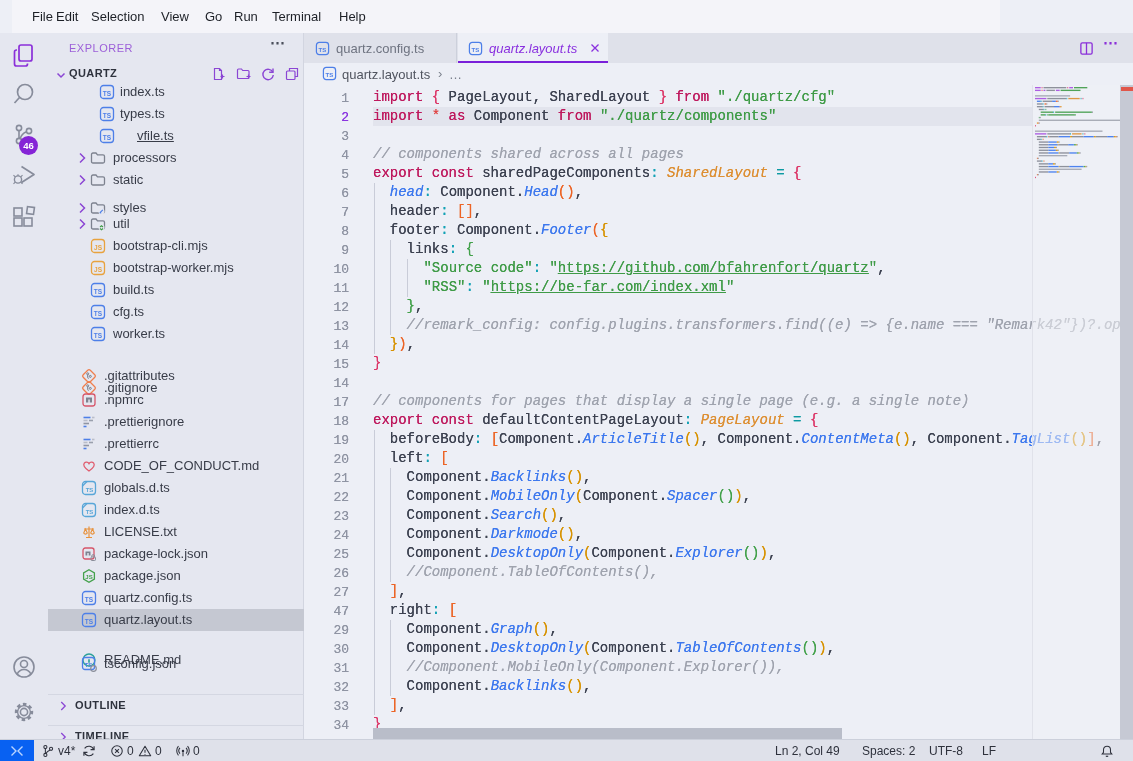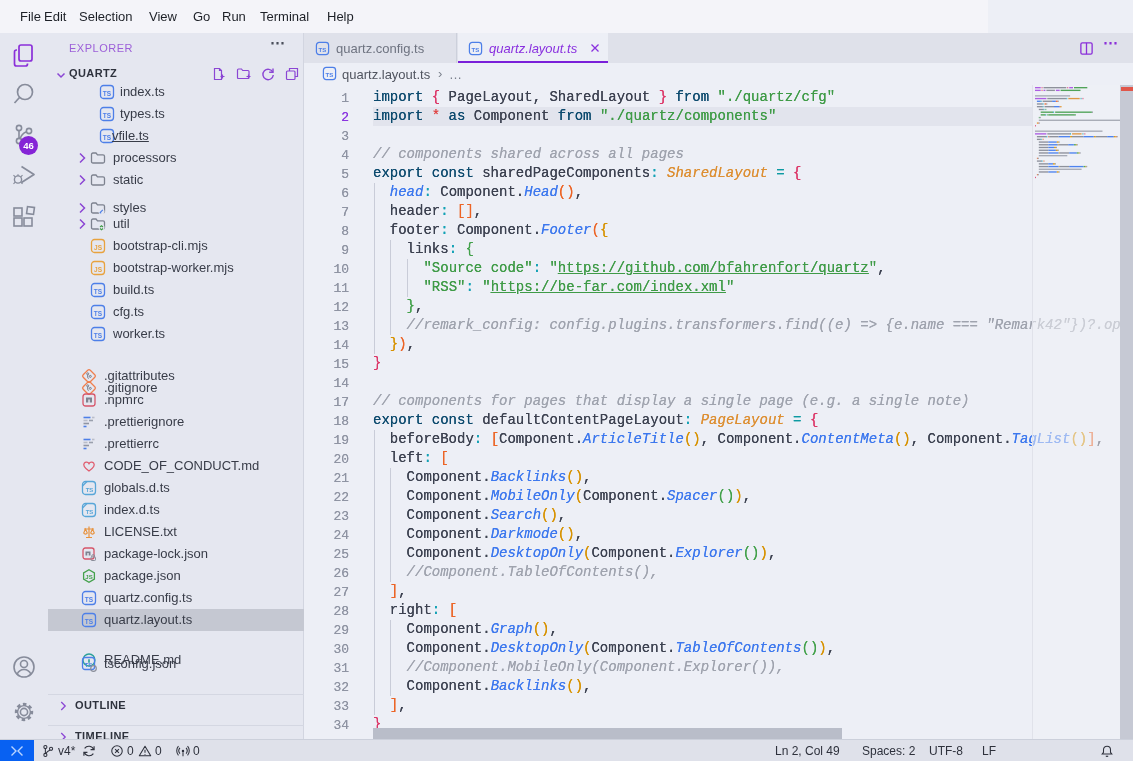--- a/index.html
+++ b/index.html
@@ -1,37 +1,37 @@
 <!DOCTYPE html>
 <html><head>
 <meta charset="utf-8">
 <style>
 * { margin:0; padding:0; box-sizing:border-box; }
 html,body { width:1133px; height:761px; overflow:hidden; }
 body { font-family:"Liberation Sans", sans-serif; background:#edeff6; position:relative; }
-#menubar { position:absolute; left:0; top:0; width:988px; height:33px; background:#f4f4f9; }
+#menubar { position:absolute; left:12px; top:0; width:988px; height:33px; background:#f4f4f9; }
 #menubar span { position:absolute; top:9px; font-size:13px; color:#1d2027; }
 #activity { position:absolute; left:0; top:33px; width:48px; height:706px; background:#e5e7f0; }
 #sidebar { position:absolute; left:48px; top:33px; width:256px; height:706px; background:#e5e7f0; border-right:1px solid #d2d5e0; }
 #editor { position:absolute; left:304px; top:33px; width:829px; height:706px; background:#edeff6; }
 #tabbar { position:absolute; left:0; top:0; width:829px; height:30px; background:#dfe1ea; }
 #breadcrumb { position:absolute; left:0; top:30px; width:829px; height:22px; background:#edeff6; font-size:13px; color:#50545f; }
 #codewrap { position:absolute; left:0; top:52px; width:829px; height:654px; overflow:hidden; }
 #code { position:absolute; left:0; top:3px; width:829px; height:654px; font-family:"Liberation Mono", monospace; font-size:14px; line-height:19px; white-space:pre; text-shadow:0 0 0.55px; }
 #statusbar { position:absolute; left:0; top:739px; width:1133px; height:22px; background:#dfe1ea; border-top:1px solid #ccd0db; font-size:12px; color:#2e313c; }
 .abs { position:absolute; }
 .sbhead { position:absolute; font-size:11px; color:#9c5fd8; letter-spacing:0.5px; }
 .row { position:absolute; left:0; width:256px; height:22px; font-size:13px; color:#383c48; }
 .row .lbl { position:absolute; top:3px; }
 .row svg.fic { position:absolute; }
 .sect { font-weight:bold; color:#2e323d; font-size:11px; letter-spacing:0.4px; }
 .cl { position:absolute; left:0; width:829px; height:19px; }
 .ln { position:absolute; left:0; width:45px; text-align:right; color:#8f94a3; font-size:13px; top:1px; font-family:"Liberation Mono", monospace; }
 .ct { position:absolute; left:69px; top:0; }
-.k { color:#0c4a6e; } .p { color:#3c4150; } .s { color:#3f9b47; }
+.k { color:#be185d; } .p { color:#3c4150; } .s { color:#3f9b47; }
 .su { color:#3f9b47; text-decoration:underline; }
 .c { color:#9fa3ae; font-style:italic; } .t { color:#dd8f33; font-style:italic; }
 .f { color:#3d78ee; font-style:italic; } .cy { color:#12a1b5; } .eq { color:#0d9aa2; }
 .st { color:#e04545; } .b1 { color:#dc3768; } .b2 { color:#ec6426; } .b3 { color:#d79200; } .b4 { color:#43a14b; }
 .guide { position:absolute; width:1px; background:#c9ccd8; }
 </style>
 </head>
 <body>
 <div id="menubar">
 <span style="left:20px">File</span>
@@ -118,21 +118,21 @@
         <rect x="1.5" y="1.5" width="13" height="13" rx="3" fill="none" stroke="#4d7fe8" stroke-width="1.3"></rect>
         <text x="8" y="11.5" font-size="6.5" font-weight="bold" fill="#4d7fe8" text-anchor="middle" font-family="Liberation Sans">TS</text>
       </svg>
       <span class="lbl" style="left:72px;">types.ts</span>
     </div>
 <div class="row" style="top:92px;">
       <svg class="fic" style="left:51px; top:3px;" width="16" height="16" viewBox="0 0 16 16">
         <rect x="1.5" y="1.5" width="13" height="13" rx="3" fill="none" stroke="#4d7fe8" stroke-width="1.3"></rect>
         <text x="8" y="11.5" font-size="6.5" font-weight="bold" fill="#4d7fe8" text-anchor="middle" font-family="Liberation Sans">TS</text>
       </svg>
-      <span class="lbl" style="left:64px;text-decoration:underline;">vfile.ts</span>
+      <span class="lbl" style="left:89px;text-decoration:underline;">vfile.ts</span>
     </div>
 <div class="row" style="top:114px;">
       <svg class="fic" style="left:26px; top:3px;" width="16" height="16" viewBox="0 0 16 16">
         <path d="M6 3.5 L10.5 8 L6 12.5" fill="none" stroke="#8b46d4" stroke-width="1.5"></path>
       </svg>
       <svg class="fic" style="left:42px; top:3px;" width="16" height="16" viewBox="0 0 16 16">
         <path d="M1.5 4.5 q0-1.5 1.5-1.5 h3 l1.5 1.8 h5.5 q1.5 0 1.5 1.5 v5.2 q0 1.5-1.5 1.5 h-10 q-1.5 0-1.5-1.5 z" fill="none" stroke="#7d828f" stroke-width="1.3"></path>
       </svg>
       <span class="lbl" style="left:65px;">processors</span>
     </div>
@@ -397,21 +397,21 @@
 <div class="cl" style="top:323px;"><span class="ln">18</span><span class="ct"><span class="k">export const </span><span class="p">defaultContentPageLayout</span><span class="cy">:</span><span class="p"> </span><span class="t">PageLayout</span><span class="p"> </span><span class="eq">=</span><span class="p"> </span><span class="b1">{</span></span></div>
 <div class="cl" style="top:342px;"><span class="ln">19</span><span class="ct"><span class="p">  beforeBody</span><span class="cy">:</span><span class="p"> </span><span class="b2">[</span><span class="p">Component.</span><span class="f">ArticleTitle</span><span class="b3">()</span><span class="p">, Component.</span><span class="f">ContentMeta</span><span class="b3">()</span><span class="p">, Component.</span><span class="f">TagList</span><span class="b3">()</span><span class="b2">]</span><span class="p">,</span></span></div>
 <div class="cl" style="top:361px;"><span class="ln">20</span><span class="ct"><span class="p">  left</span><span class="cy">:</span><span class="p"> </span><span class="b2">[</span></span></div>
 <div class="cl" style="top:380px;"><span class="ln">21</span><span class="ct"><span class="p">    Component.</span><span class="f">Backlinks</span><span class="b3">()</span><span class="p">,</span></span></div>
 <div class="cl" style="top:399px;"><span class="ln">22</span><span class="ct"><span class="p">    Component.</span><span class="f">MobileOnly</span><span class="b3">(</span><span class="p">Component.</span><span class="f">Spacer</span><span class="b4">()</span><span class="b3">)</span><span class="p">,</span></span></div>
 <div class="cl" style="top:418px;"><span class="ln">23</span><span class="ct"><span class="p">    Component.</span><span class="f">Search</span><span class="b3">()</span><span class="p">,</span></span></div>
 <div class="cl" style="top:437px;"><span class="ln">24</span><span class="ct"><span class="p">    Component.</span><span class="f">Darkmode</span><span class="b3">()</span><span class="p">,</span></span></div>
 <div class="cl" style="top:456px;"><span class="ln">25</span><span class="ct"><span class="p">    Component.</span><span class="f">DesktopOnly</span><span class="b3">(</span><span class="p">Component.</span><span class="f">Explorer</span><span class="b4">()</span><span class="b3">)</span><span class="p">,</span></span></div>
 <div class="cl" style="top:475px;"><span class="ln">26</span><span class="ct"><span class="c">    //Component.TableOfContents(),</span></span></div>
 <div class="cl" style="top:494px;"><span class="ln">27</span><span class="ct"><span class="p">  </span><span class="b2">]</span><span class="p">,</span></span></div>
-<div class="cl" style="top:513px;"><span class="ln">28</span><span class="ct"><span class="p">  right</span><span class="cy">:</span><span class="p"> </span><span class="b2">[</span></span></div>
+<div class="cl" style="top:513px;"><span class="ln">47</span><span class="ct"><span class="p">  right</span><span class="cy">:</span><span class="p"> </span><span class="b2">[</span></span></div>
 <div class="cl" style="top:532px;"><span class="ln">29</span><span class="ct"><span class="p">    Component.</span><span class="f">Graph</span><span class="b3">()</span><span class="p">,</span></span></div>
 <div class="cl" style="top:551px;"><span class="ln">30</span><span class="ct"><span class="p">    Component.</span><span class="f">DesktopOnly</span><span class="b3">(</span><span class="p">Component.</span><span class="f">TableOfContents</span><span class="b4">()</span><span class="b3">)</span><span class="p">,</span></span></div>
 <div class="cl" style="top:570px;"><span class="ln">31</span><span class="ct"><span class="c">    //Component.MobileOnly(Component.Explorer()),</span></span></div>
 <div class="cl" style="top:589px;"><span class="ln">32</span><span class="ct"><span class="p">    Component.</span><span class="f">Backlinks</span><span class="b3">()</span><span class="p">,</span></span></div>
 <div class="cl" style="top:608px;"><span class="ln">33</span><span class="ct"><span class="p">  </span><span class="b2">]</span><span class="p">,</span></span></div>
 <div class="cl" style="top:627px;"><span class="ln">34</span><span class="ct"><span class="b1">}</span></span></div>
 <div class="guide" style="left:69.5px; top:95px; height:171px;"></div>
 <div class="guide" style="left:86.3px; top:152px; height:95px;"></div>
 <div class="guide" style="left:103.1px; top:171px; height:38px;"></div>
 <div class="guide" style="left:69.5px; top:342px; height:285px;"></div>

